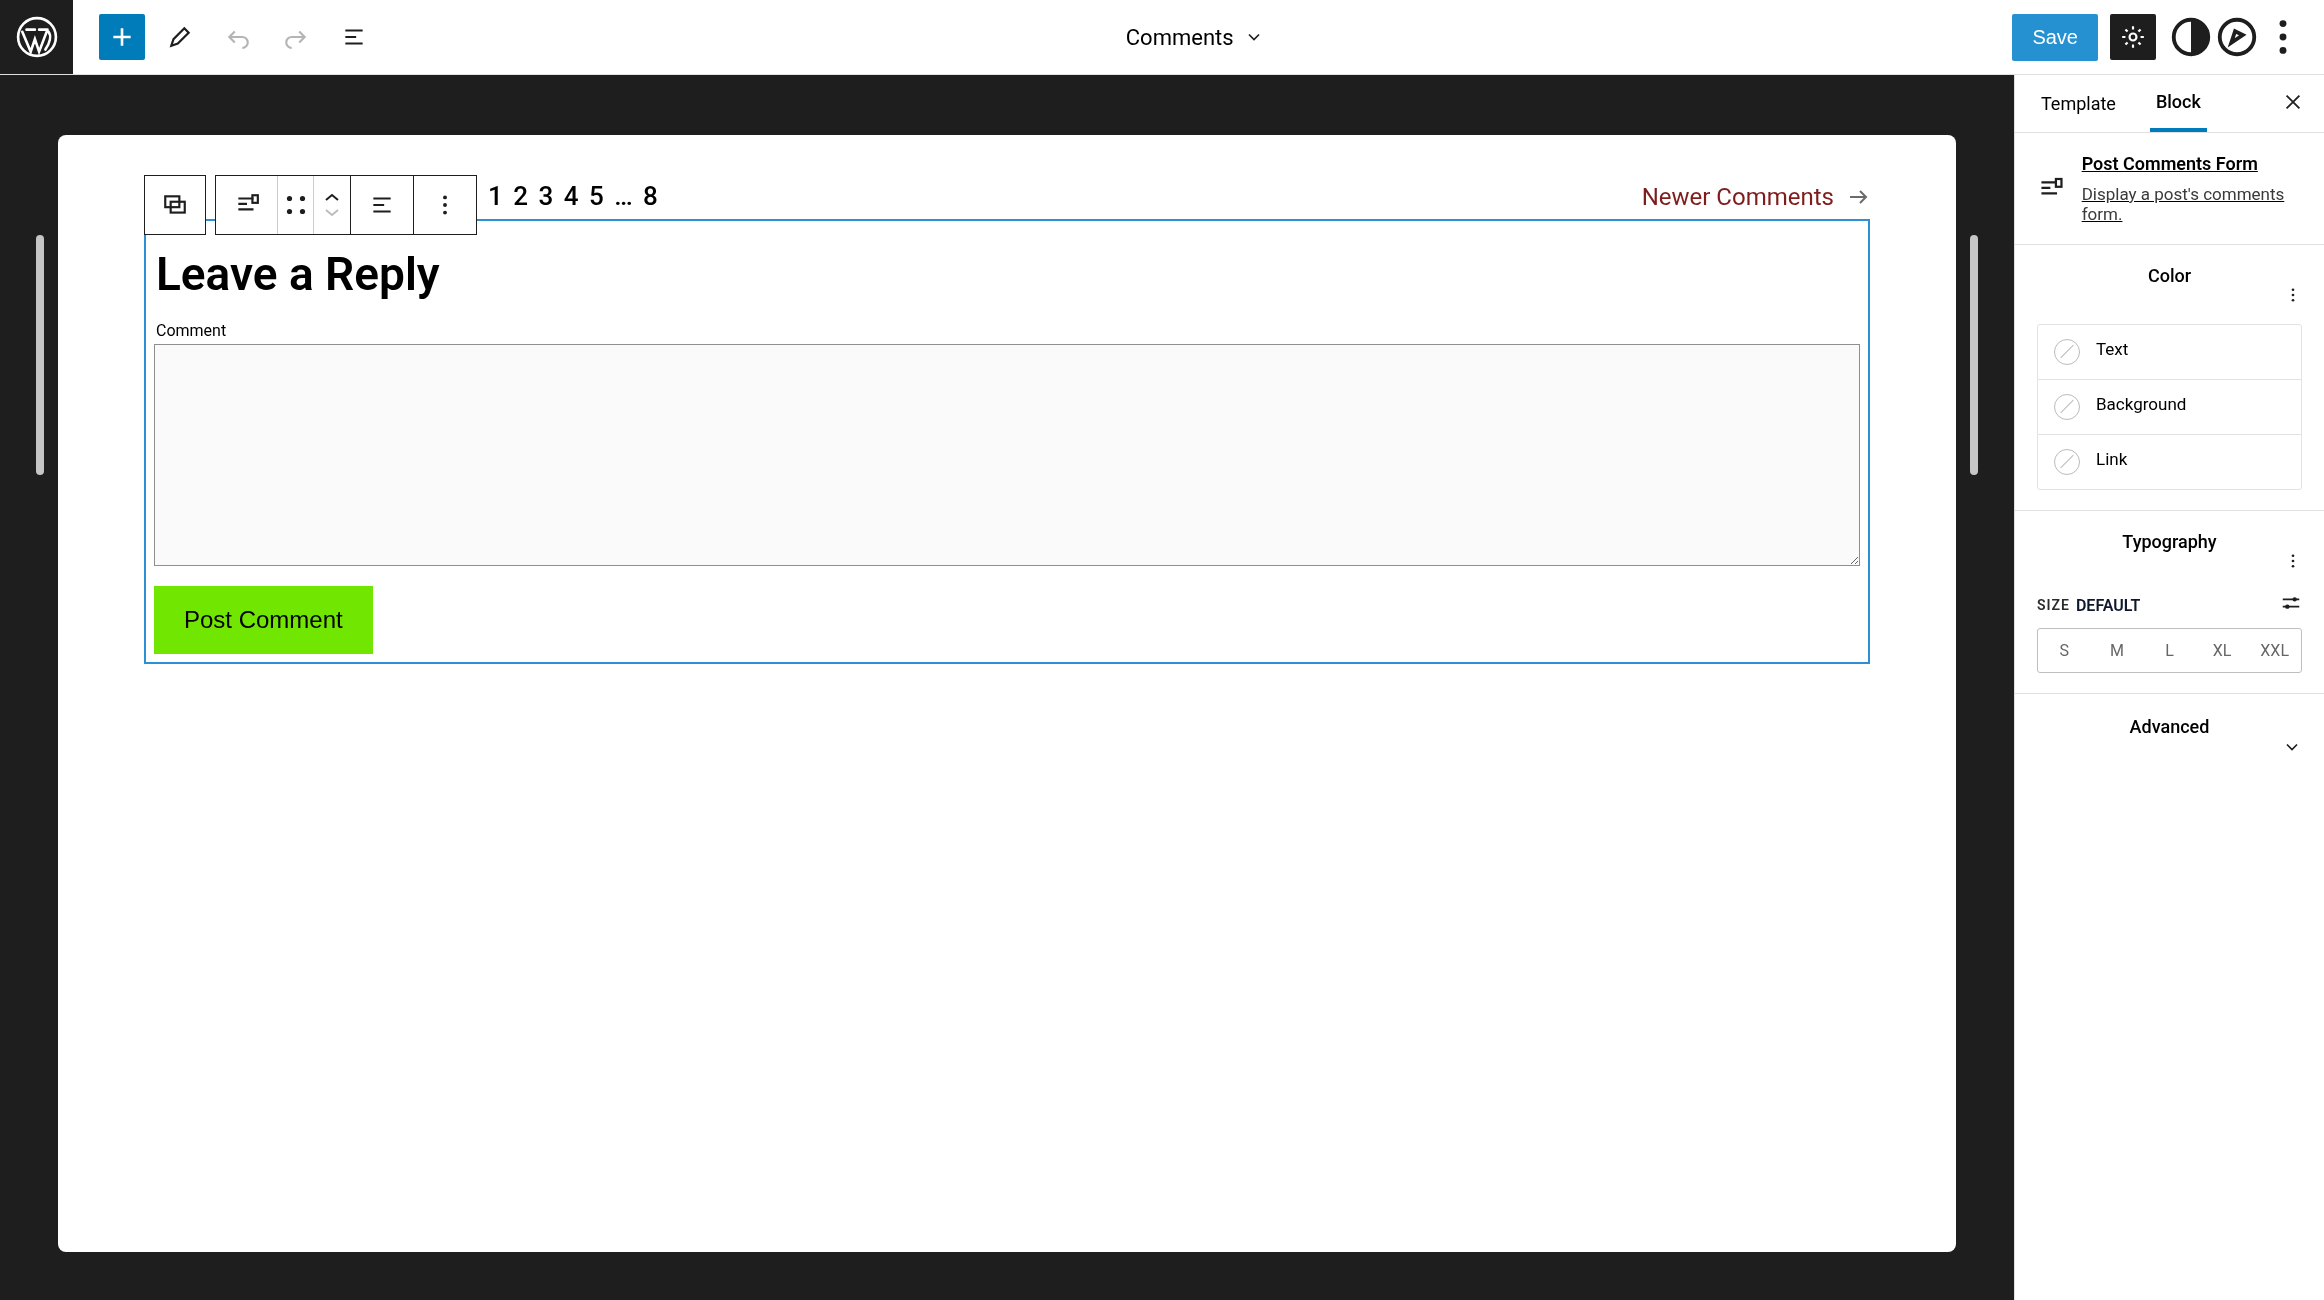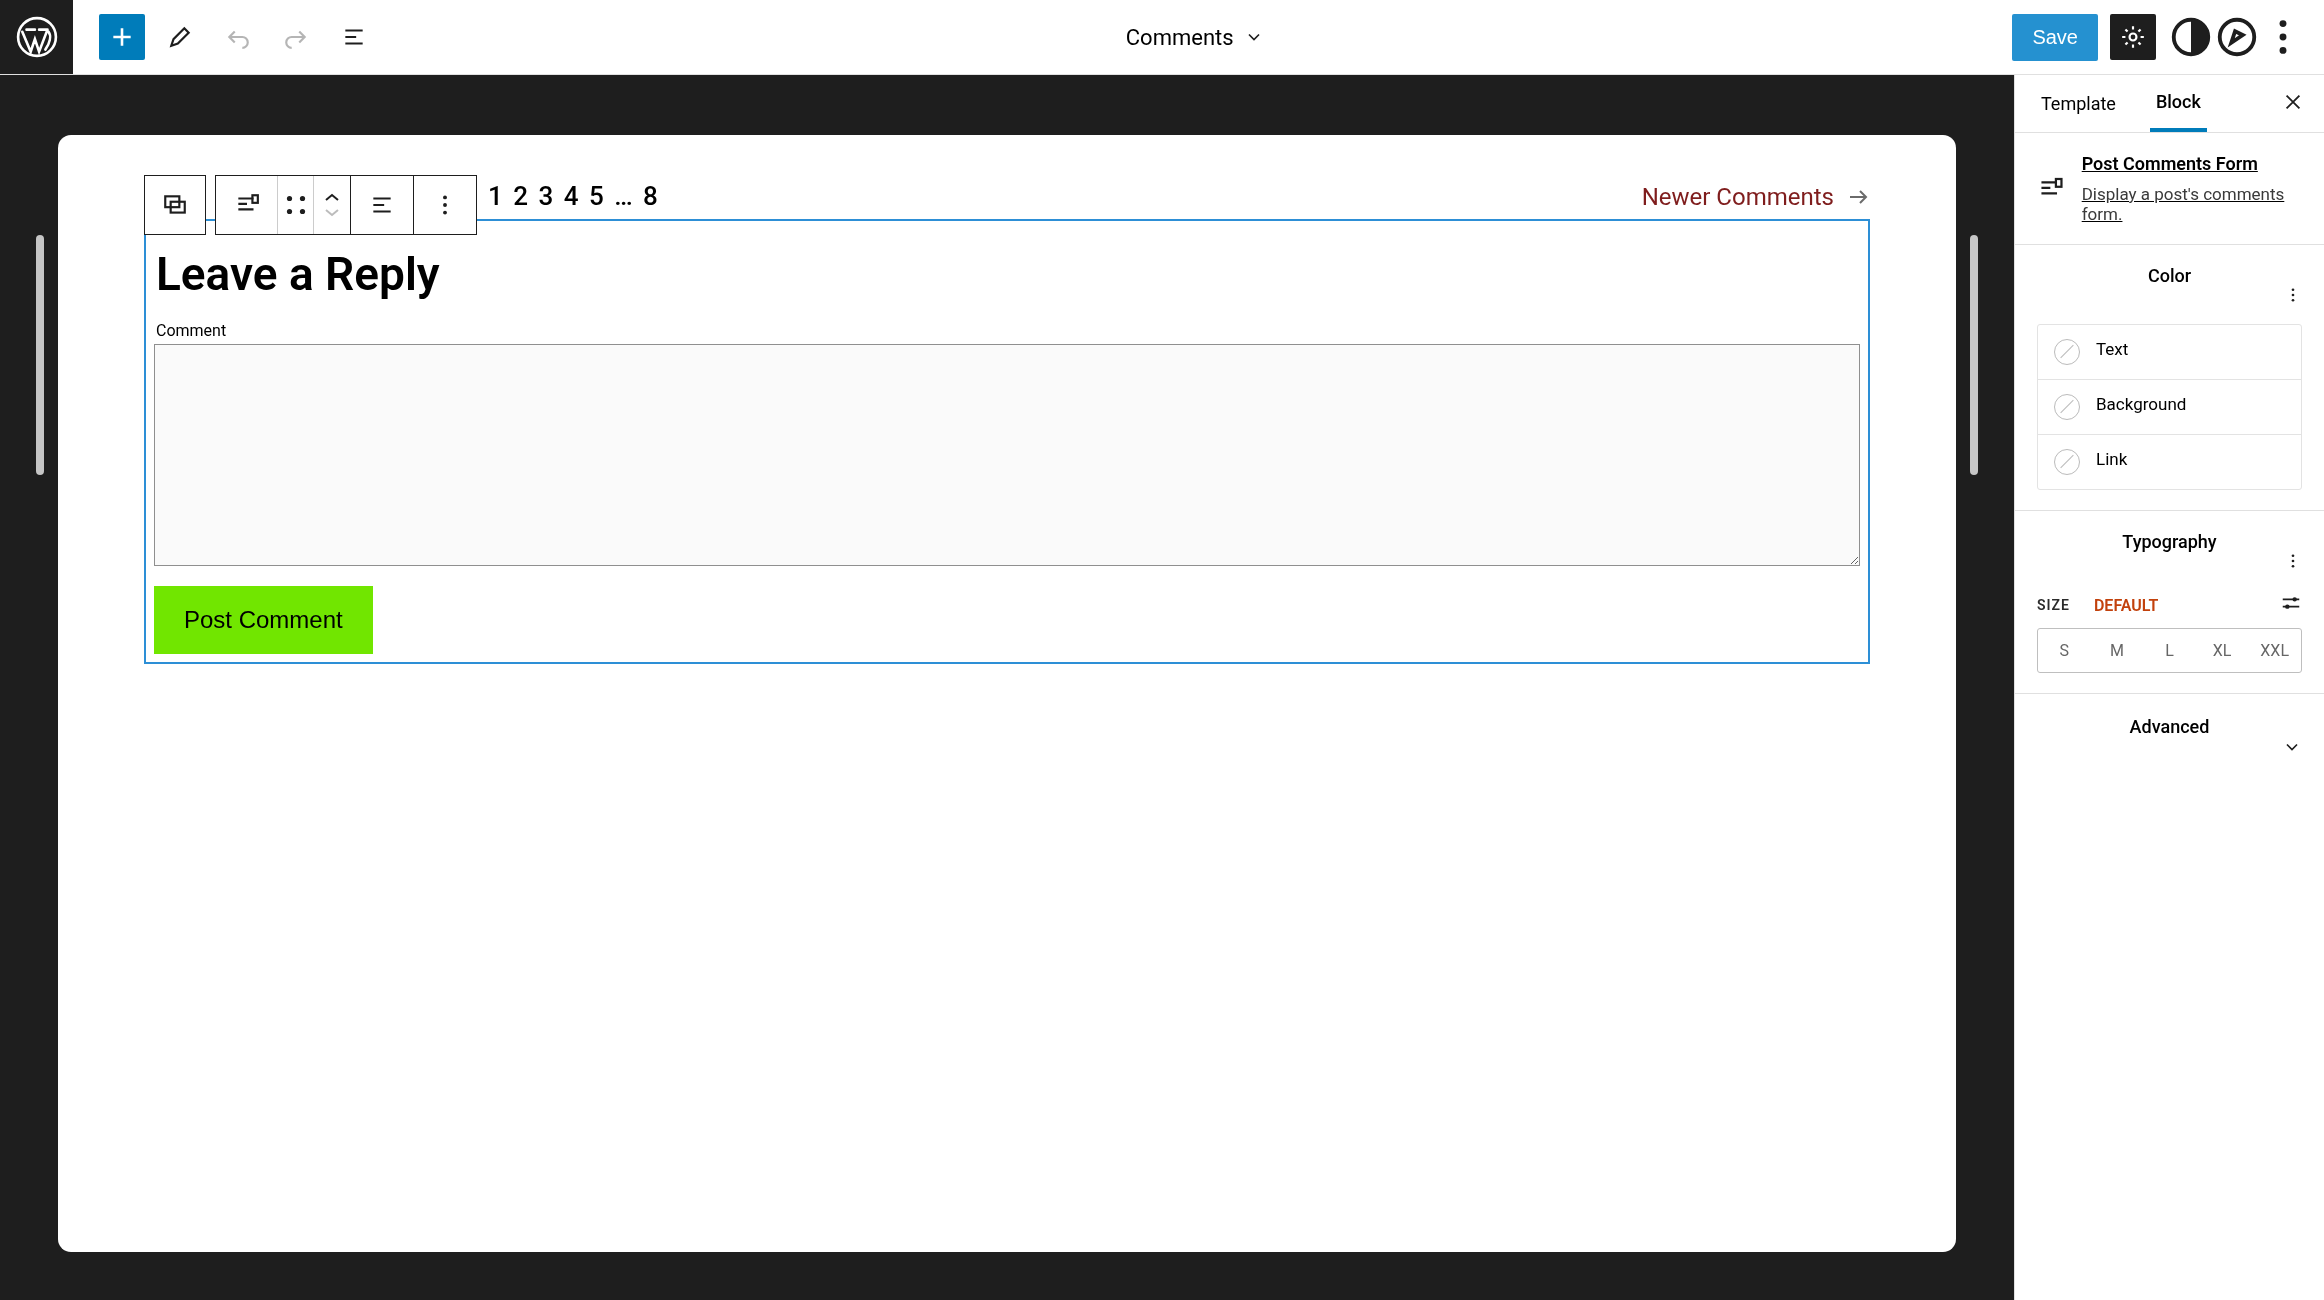--- a/index.html
+++ b/index.html
@@ -19,21 +19,21 @@
   .topbar-center .chev { margin-left:10px; }
   .topbar-right { display:flex; align-items:center; padding-right: 18px; }
   .save-btn { background:#2591d0; color:#fff; font-size:20px; padding: 12px 20px; border:none; border-radius:2px; margin-right: 12px; cursor:pointer; }
   .settings-btn { width:46px; height:46px; background:#1e1e1e; display:flex; align-items:center; justify-content:center; border-radius:2px; margin-right: 12px; cursor:pointer; }
   .settings-btn svg { width:26px; height:26px; }
   .icon-btn { width:46px; height:46px; display:flex; align-items:center; justify-content:center; cursor:pointer; }
 
   
   .main { flex:1; display:flex; overflow:hidden; }
   .canvas-wrap { flex:1; background:#1e1e1e; padding: 60px 58px 48px 58px; display:flex; position:relative; }
-  .canvas { flex:1; background:#fff; border-radius:13px; padding: 40px 86px 62px 86px; position:relative; }
+  .canvas { flex:1; background:#fff; border-radius:8px; padding: 40px 86px 62px 86px; position:relative; }
   .scroll-handle { position:absolute; width:8px; height:240px; background:#c6c6c6; border-radius:4px; top: 160px; }
   .scroll-left { left: 36px; }
   .scroll-right { right: 36px; }
 
   
   .block-toolbar { display:flex; position:absolute; left: 86px; top: 40px; height:60px; }
   .bt-group { border:1px solid #1e1e1e; display:flex; background:#fff; }
   .bt-group + .bt-group { margin-left: -1px; }
   .bt-cell { width:62px; display:flex; align-items:center; justify-content:center; border-right:1px solid #ccc; cursor:pointer; }
   .bt-cell:last-child { border-right:none; }
@@ -72,21 +72,21 @@
   .sb-panel-title { font-size:18px; font-weight:500; display:flex; align-items:center;flex-direction:column; }
   .sb-panel-title .dots { margin-left:auto; cursor:pointer; }
 
   .color-list { border:1px solid #e3e3e3; border-radius:3px; margin-top: 16px; }
   .color-row { display:flex; align-items:flex-start; padding: 14px 16px; border-bottom:1px solid #e3e3e3; cursor:pointer; font-size:17px; }
   .color-row:last-child { border-bottom:none; }
   .swatch { width:26px; height:26px; border-radius:50%; border:1px solid #bbb; margin-right: 16px; position:relative; }
   .swatch::after { content:""; position:absolute; left:3px; top:11px; width:18px; height:1px; background:#bbb; transform: rotate(-45deg); }
 
   .size-label { font-size:14px; letter-spacing:1px; color:#2b2b2b; font-weight:600; }
-  .size-default { color:#c2410c; font-weight:600; margin-left: 24px; }
+  .size-default { color:#0f172a; font-weight:600; margin-left: 6px; }
   .size-row { display:flex; align-items:center; margin-top: 18px; }
   .size-row .sliders { margin-left:auto; cursor:pointer; }
   .size-buttons { display:flex; border:1px solid #bfbfbf; border-radius:3px; margin-top:10px; overflow:hidden; }
   .size-btn { flex:1; text-align:center; padding:12px 0; font-size:16px; color:#666; cursor:pointer; }
 
   .sb-advanced { padding: 22px 22px; display:flex; align-items:center; font-size:18px; font-weight:500; cursor:pointer;flex-direction:column; }
   .sb-advanced svg { margin-left:auto; }
 
   
   .stroke { stroke:#1e1e1e; stroke-width:2; fill:none; }

